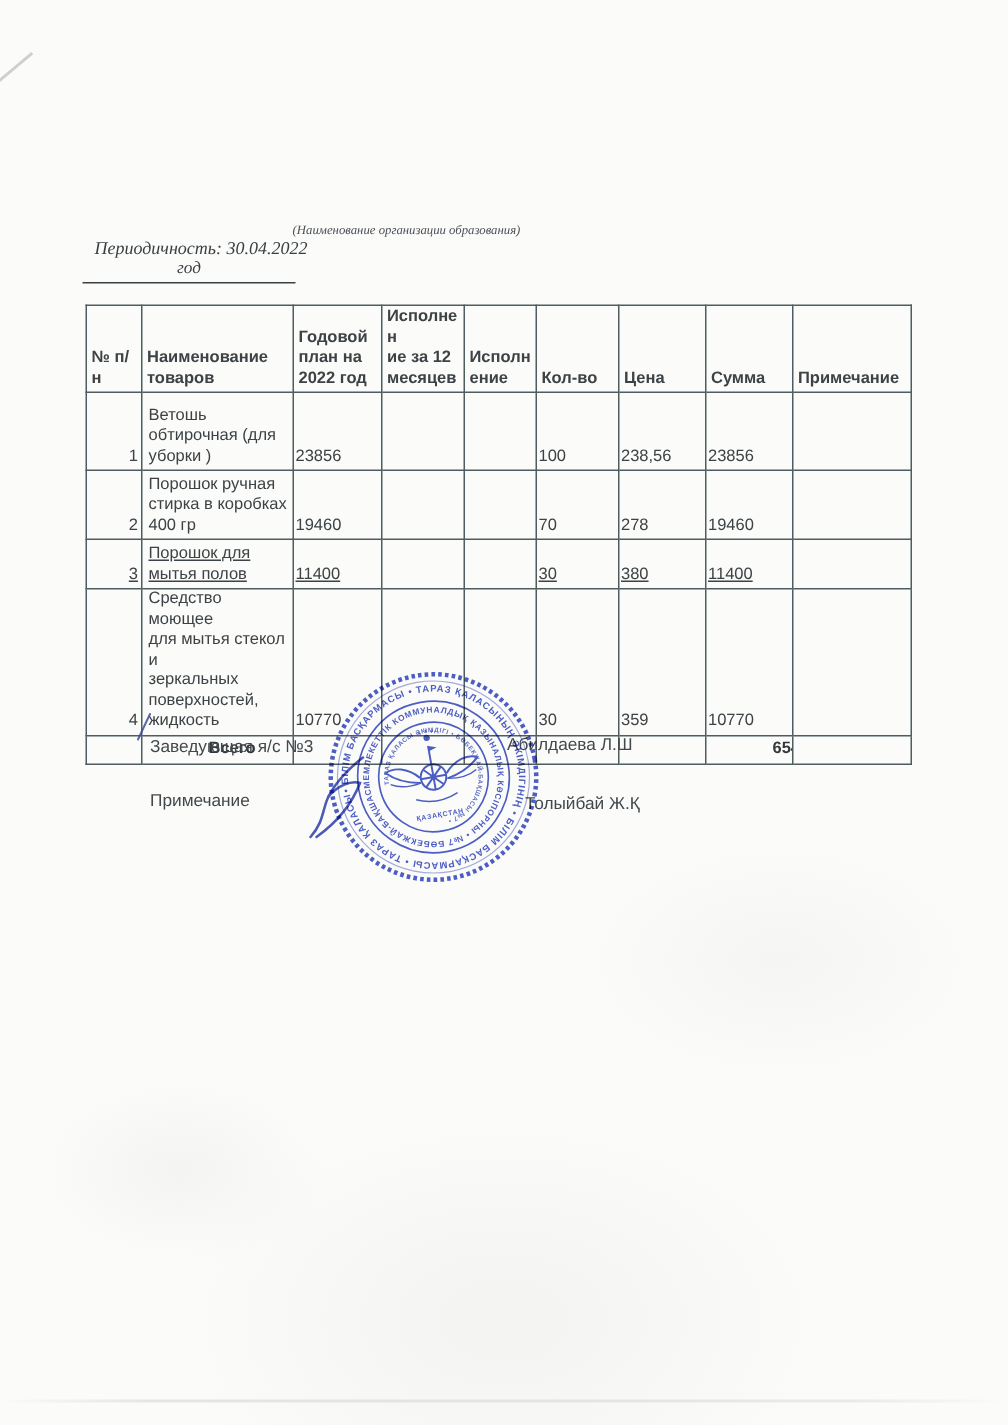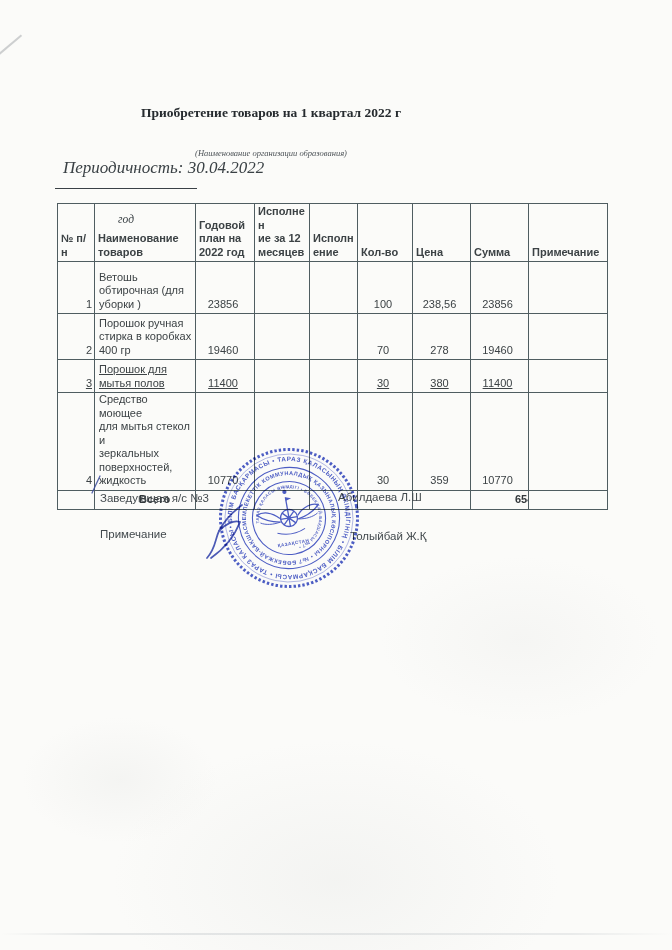--- a/index.html
+++ b/index.html
@@ -19,35 +19,35 @@
 
   
   .title{position:absolute;left:92px;top:105px;width:358px;text-align:center;
     font-family:"Liberation Serif",serif;font-weight:700;font-size:13.5px;color:#262b2f;}
   .org{position:absolute;left:92px;top:126px;width:358px;height:18px;text-align:center;
     font-family:"Liberation Serif",serif;font-size:12.5px;color:#2e3438;
     border-bottom:1.4px solid #3a4146;}
   .org-caption{position:absolute;left:92px;top:148px;width:358px;text-align:center;
     font-family:"Liberation Serif",serif;font-style:italic;font-size:8.5px;color:#4a5055;}
   .periodicity{position:absolute;left:63px;top:158px;
-    font-family:"Liberation Serif",serif;font-style:italic;font-size:17px;color:#3a4145;}
+    font-family:"Liberation Serif",serif;font-style:italic;font-size:12px;color:#3a4145;}
   .year{position:absolute;left:55px;top:173px;width:142px;text-align:center;
-    font-family:"Liberation Serif",serif;font-style:italic;font-size:11.5px;color:#3a4145;margin-top:40px;}
+    font-family:"Liberation Serif",serif;font-style:italic;font-size:11.5px;color:#3a4145;}
   .year-underline{position:absolute;left:55px;top:188px;width:142px;height:0;
     border-bottom:1.4px solid #3a4146;}
 
   
   table.ptable{position:absolute;left:57px;top:203px;width:550px;
     border-collapse:collapse;table-layout:fixed;}
   .ptable th,.ptable td{border:1px solid #4f5d61;font-size:11px;line-height:13.5px;
     font-weight:400;color:#3c4245;vertical-align:bottom;overflow:hidden;}
   .ptable th{text-align:left;padding:1px 2px 2px 3px;white-space:pre-line;overflow-wrap:break-word;font-weight:bold;}
   .ptable td.num{text-align:right;padding:1px 2px 2px 1px;}
   .ptable td.name{text-align:left;padding:0 2px 2px 4px;white-space:pre-line;}
-  .ptable td.val{text-align:center;padding:1px 5px 2px 1px;}
+  .ptable td.val{text-align:left;padding:1px 5px 2px 1px;}
   .ptable tr.hr  > *{height:51px;}
   .ptable tr.r0 > *{height:48px;}
   .ptable tr.r1 > *{height:42px;}
   .ptable tr.r2 > *{height:29px;text-decoration:underline;}
   .ptable tr.r3 > *{height:71px;}
   .ptable tr.rt > *{height:15px;padding-left:44px;}
   .ptable .bold{font-weight:700;color:#33383b;}
 
   
   .sig{position:absolute;font-size:11.5px;color:#42494d;}
@@ -63,21 +63,20 @@
   .stamp text{font-family:"Liberation Sans",sans-serif;font-weight:700;}
 </style>
 </head>
 <body>
 
 <div class="page">
 
   <div class="corner-mark"></div>
   <div class="edge-bottom"></div>
 
-  <div class="title">Приобретение товаров на 1 квартал 2022 г</div>
   <div class="org-caption">(Наименование организации образования)</div>
   <div class="periodicity">Периодичность: 30.04.2022</div>
   <div class="year">год</div>
   <div class="year-underline"></div>
 
   <table class="ptable">
     <colgroup>
       <col style="width:37px">
         <col style="width:101px">
         <col style="width:59px">

